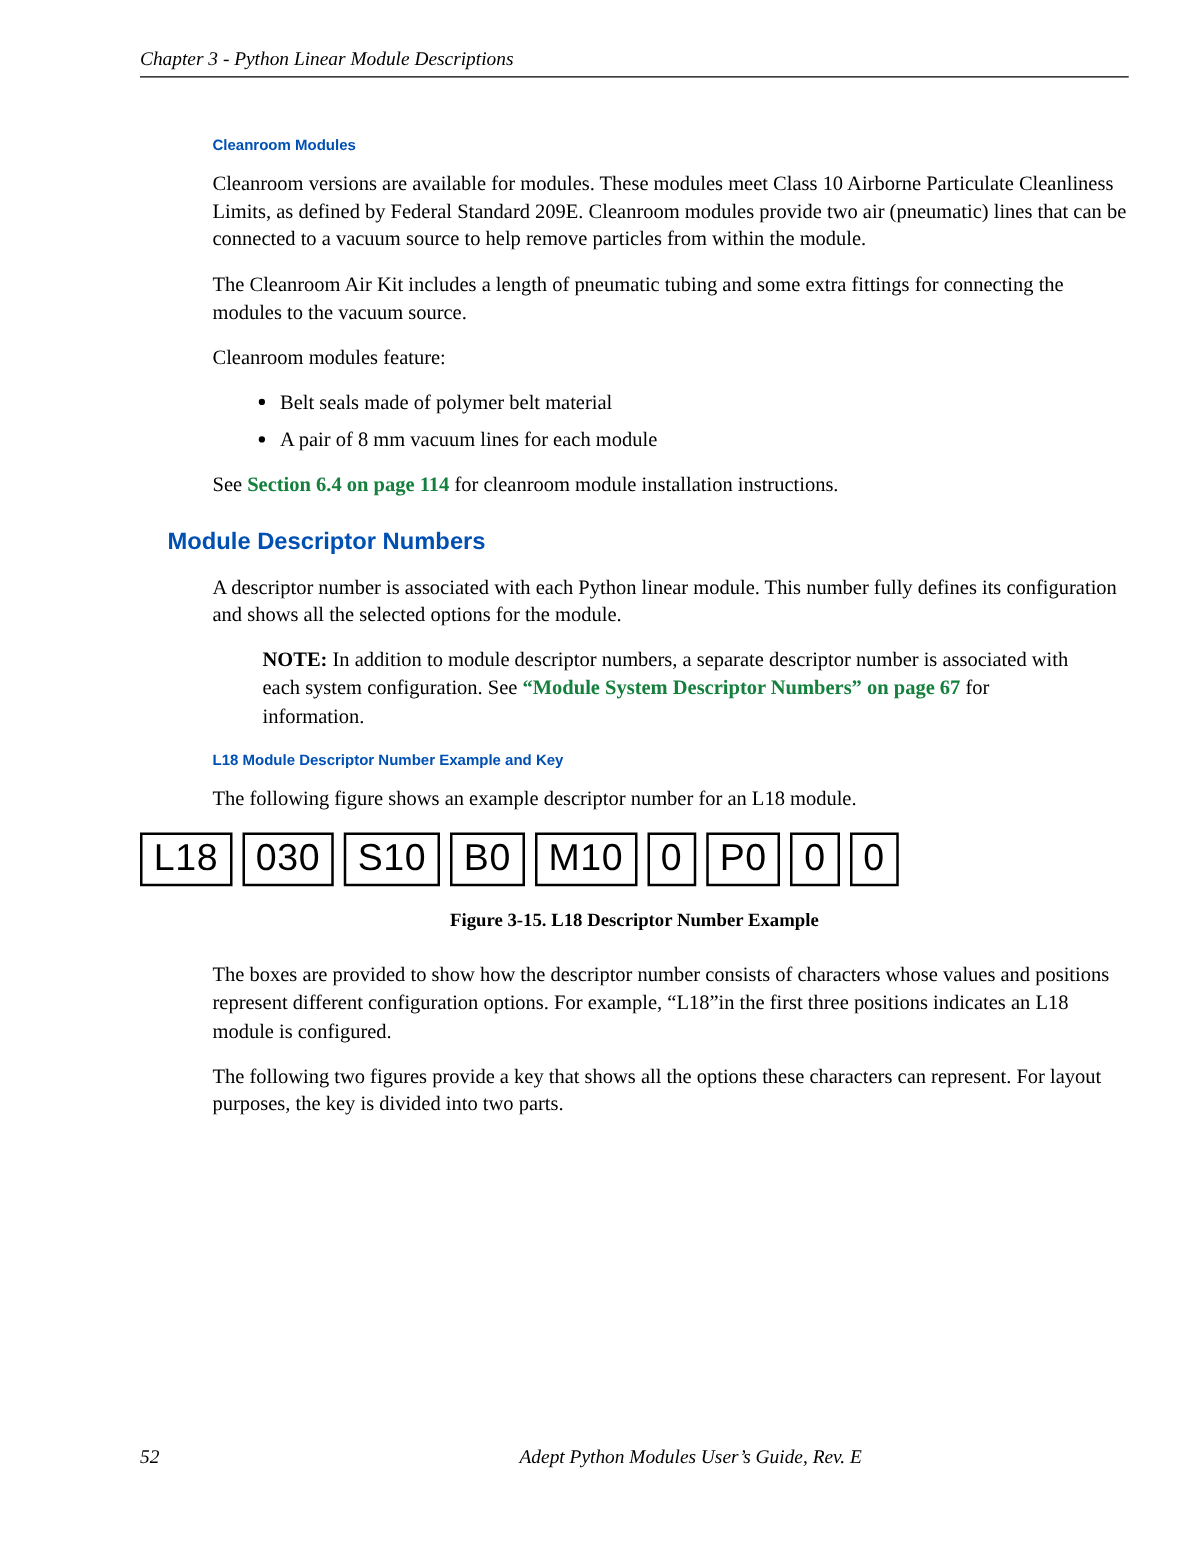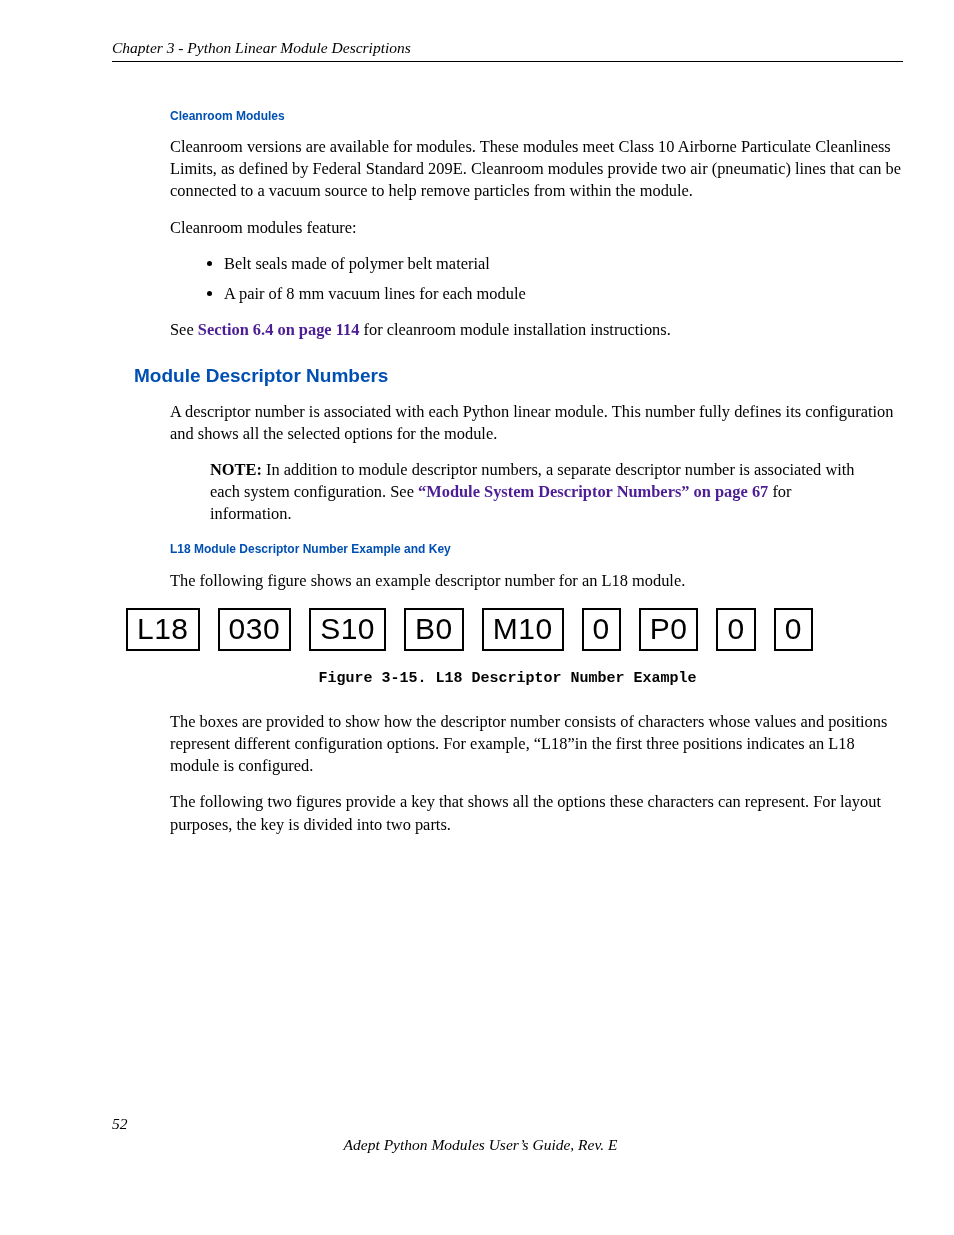--- a/index.html
+++ b/index.html
@@ -41,80 +41,80 @@
     font-family: "Trebuchet MS", "Lucida Grande", Arial, sans-serif;
     color: #0050b3;
     font-weight: bold;
     font-size: 19px;
     margin: 22px 0 12px 22px;
   }
   p { margin: 0 0 14px 0; }
   ul { margin: 0 0 14px 0; padding-left: 54px; }
   li { margin-bottom: 8px; }
   .link {
-    color: #4c1d95;
+    color: #15803d;
     font-weight: bold;
     cursor: pointer;
   }
   .note-block { margin: 0 0 16px 40px; padding-right: 30px; }
   .note-label { font-weight: bold; }
   .descriptor-row {
     display: flex;
     flex-wrap: nowrap;
-    gap: 18px;
-    margin: 16px 0 18px 14px;
+    gap: 8px;
+    margin: 16px 0 18px 0;
     justify-content: flex-start;
   }
   .dbox {
     border: 2.5px solid #000;
     font-family: Arial, Helvetica, sans-serif;
     font-size: 30px;
     line-height: 1;
     padding: 4px 9px 5px 9px;
     letter-spacing: 0.5px;
     text-align: center;
     white-space: nowrap;
     min-width: 22px;
     box-sizing: border-box;
   }
   .fig-caption {
-    font-family: Liberation Mono, monospace;
+    font-family: Liberation Serif, serif;
     font-weight: bold;
     font-size: 15px;
     text-align: center;
     margin: 0 0 22px 0;
   }
   .footer {
     position: absolute;
     bottom: 58px;
     left: 112px;
     right: 105px;
     display: flex;
     align-items: flex-start;
     font-style: italic;
     font-size: 15.5px;
-    flex-direction: column;
   }
   .footer .pgnum { font-style: italic; margin-right: auto; }
   .footer .ftitle { margin: 0 auto; }
 </style>
 </head>
 <body>
 
 <div class="page">
 
   <div class="running-head">Chapter 3 - Python Linear Module Descriptions</div>
   <hr class="headrule">
 
   <div class="content-block">
     <h4 class="blue-sub">Cleanroom Modules</h4>
 
     <p>Cleanroom versions are available for modules. These modules meet Class 10 Airborne Particulate Cleanliness Limits, as defined by Federal Standard 209E. Cleanroom modules provide two air (pneumatic) lines that can be connected to a vacuum source to help remove particles from within the module.</p>
 
 
+    <p>The Cleanroom Air Kit includes a length of pneumatic tubing and some extra fittings for connecting the modules to the vacuum source.</p>
     <p>Cleanroom modules feature:</p>
 
     <ul>
       <li>Belt seals made of polymer belt material</li>
       <li>A pair of 8 mm vacuum lines for each module</li>
     </ul>
 
     <p>
       <span>See </span><span class="link">Section 6.4 on page 114</span><span> for cleanroom module installation instructions.</span>
     </p>

